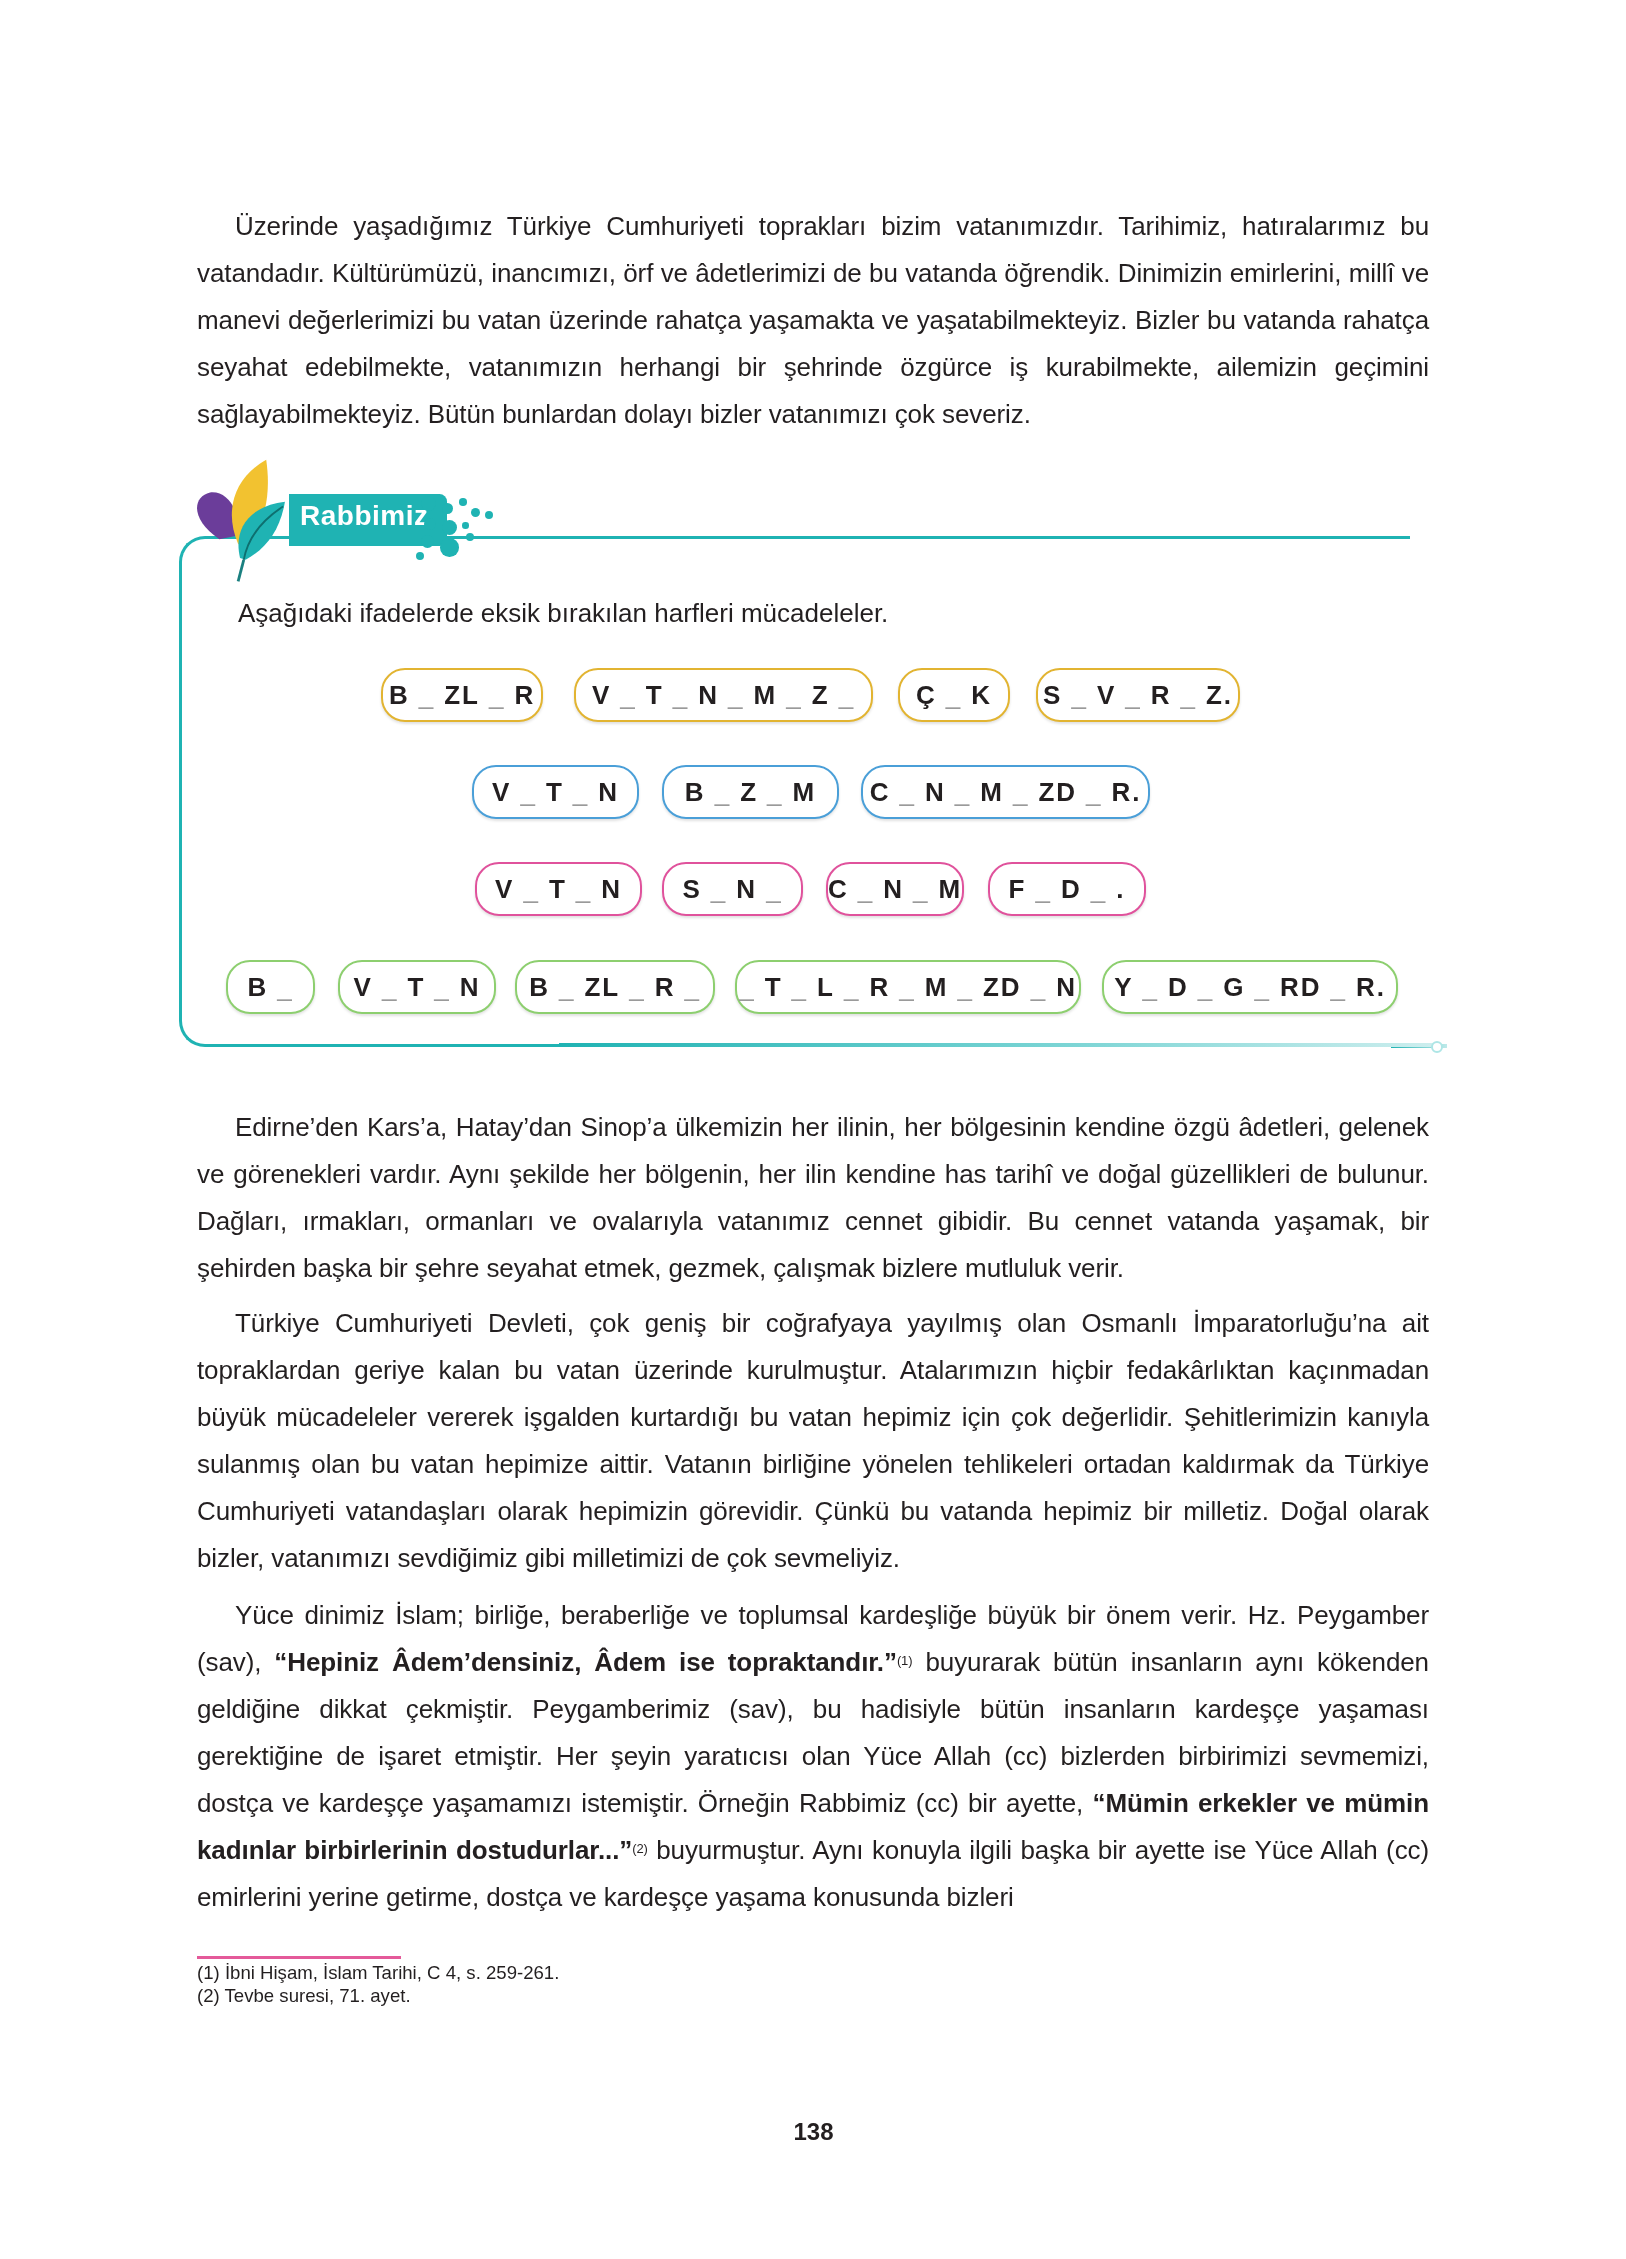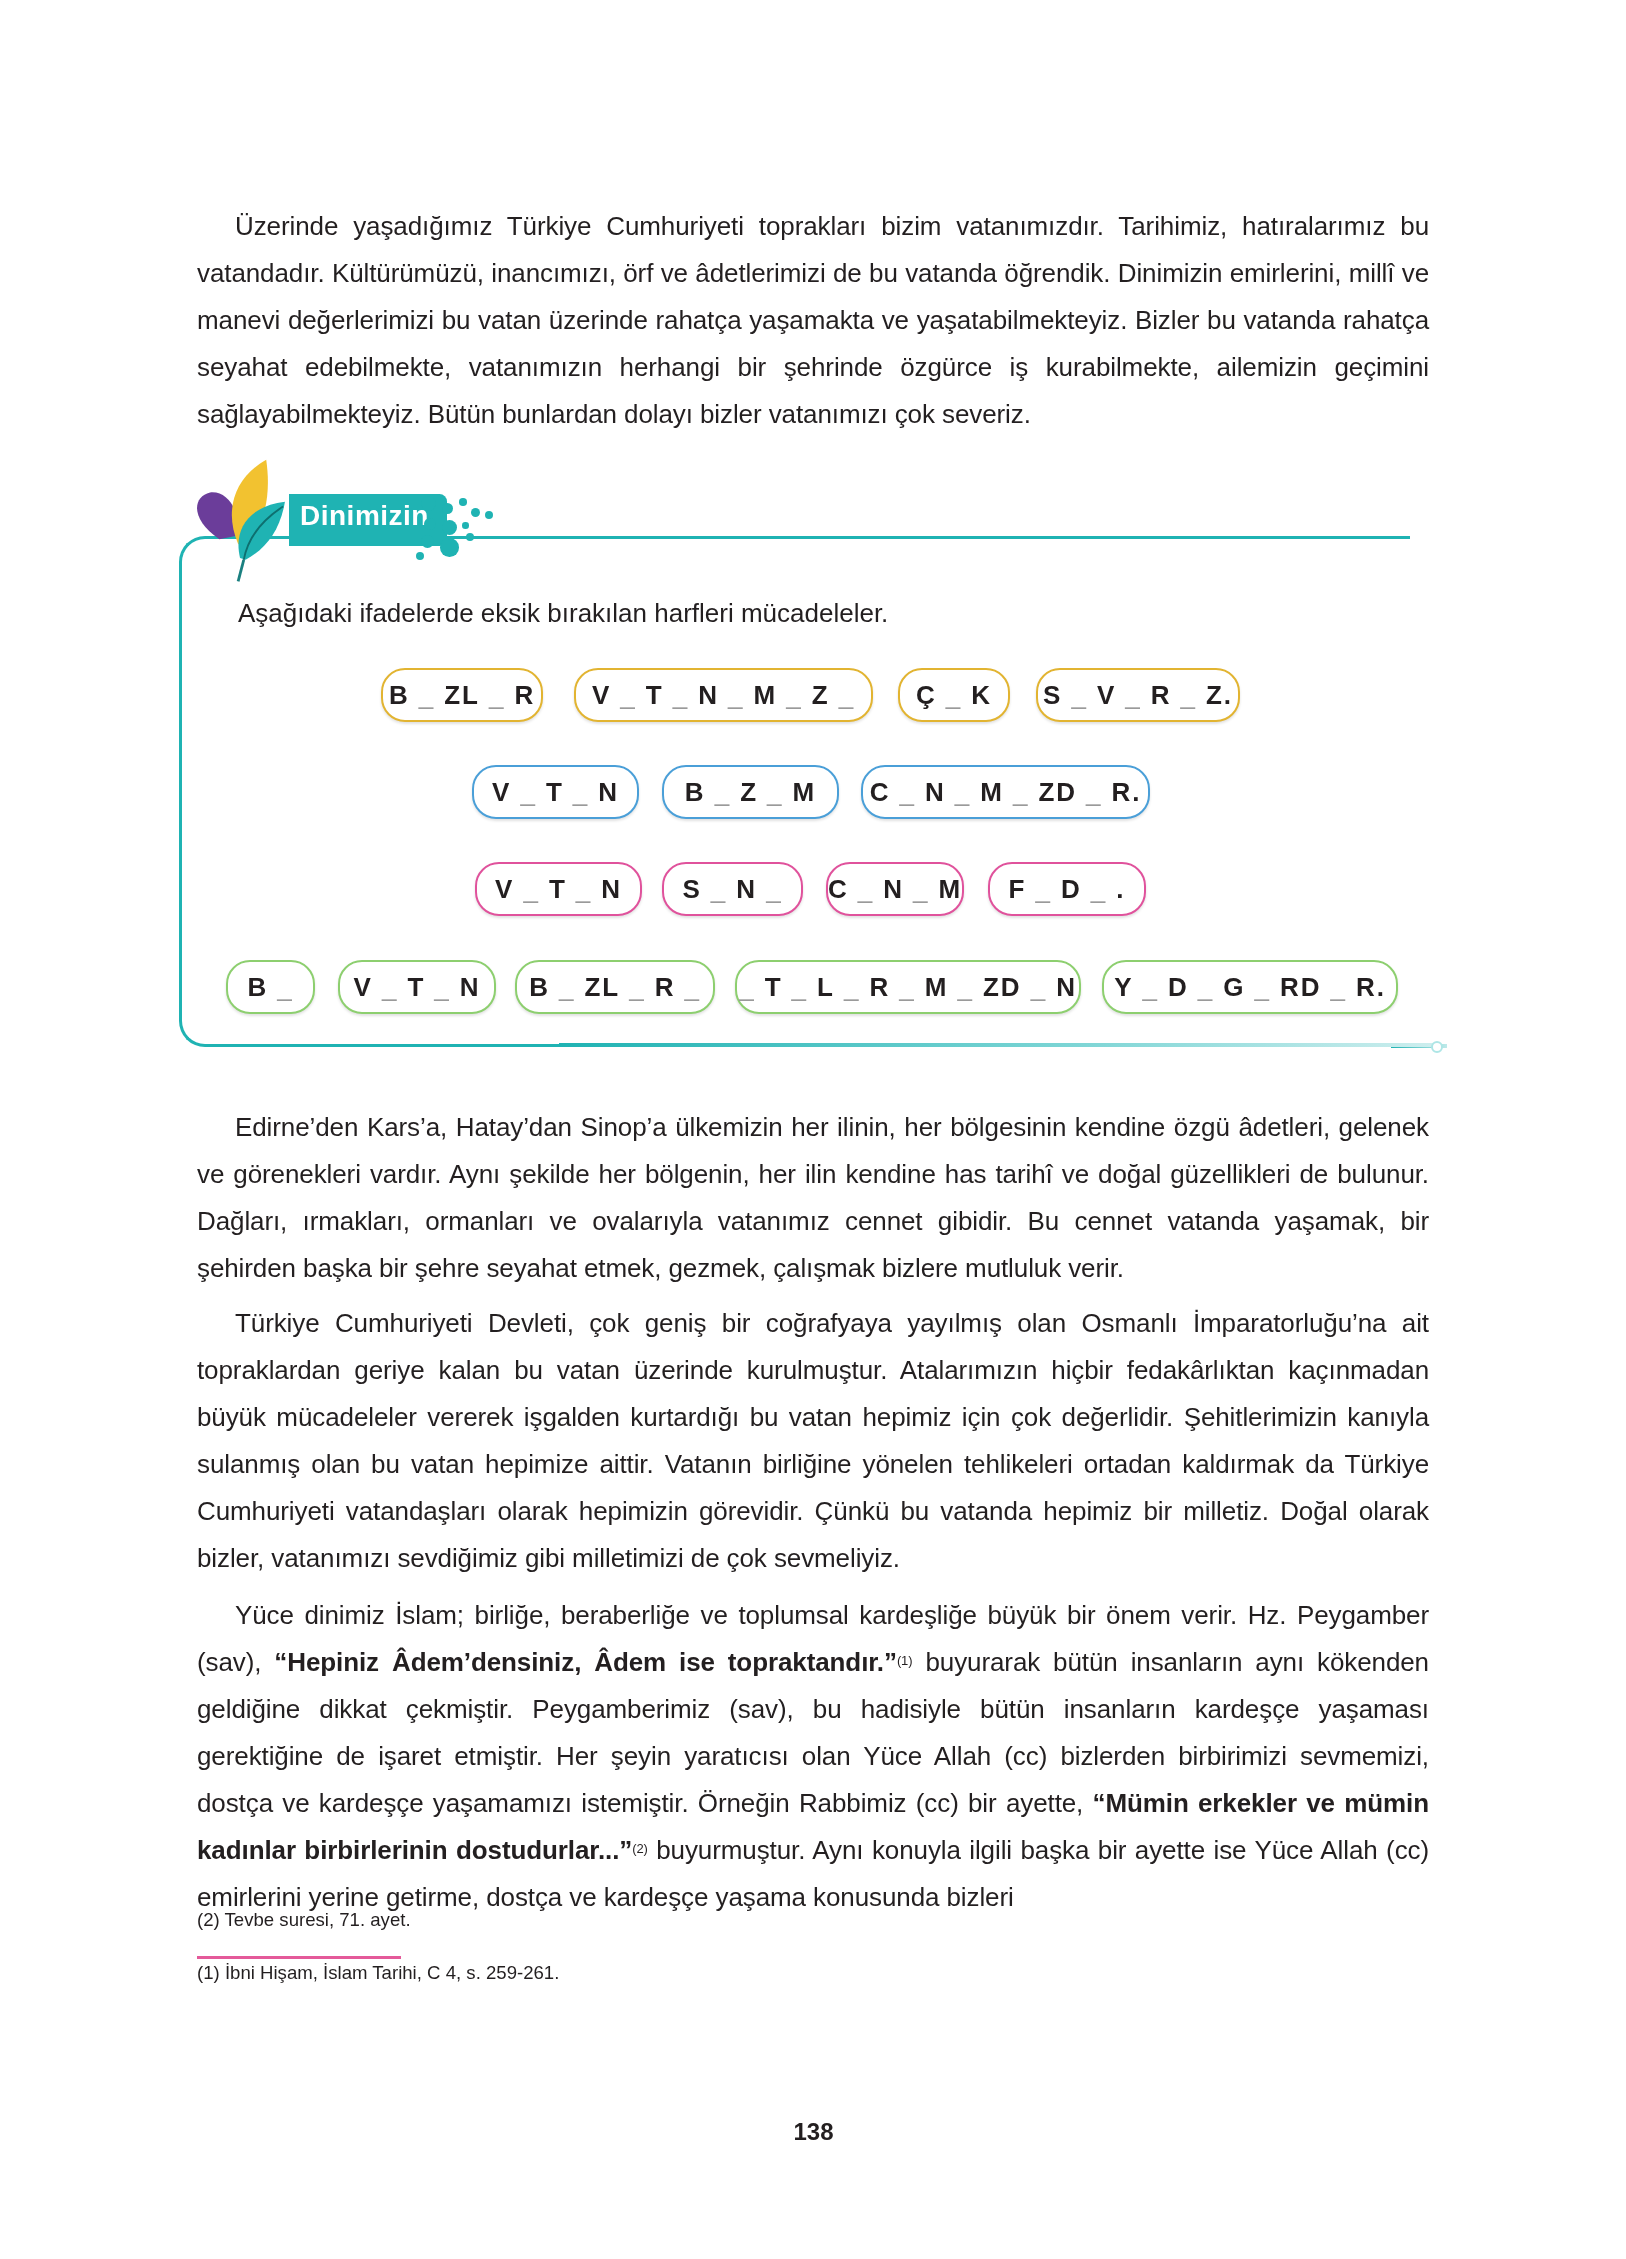--- a/index.html
+++ b/index.html
@@ -47,21 +47,21 @@
 
   <svg style="position:absolute;left:182px;top:455px;" width="131" height="131" viewBox="0 0 140 140">
     <path d="M40 90 C10 70 10 45 30 40 C50 38 60 60 65 85 Z" fill="#6b3d9a"></path>
     <path d="M60 95 C45 60 55 25 90 5 C95 40 90 70 70 100 Z" fill="#f2c230"></path>
     <path d="M62 110 C55 80 70 55 110 50 C105 80 90 100 68 112 Z" fill="#1fb3b3"></path>
     <path d="M66 112 C70 90 85 70 108 55" stroke="#0e6f6f" stroke-width="2" fill="none"></path>
     <path d="M66 112 L60 135" stroke="#1b8080" stroke-width="3"></path>
   </svg>
 
   <div class="banner"></div>
-  <div class="banner-text">Dinimizin</div>
+  <div class="banner-text">Rabbimiz</div>
 
   <div>
     <div class="bubble" style="left:421px;top:496px;width:15px;height:15px;"></div>
     <div class="bubble" style="left:442px;top:503px;width:11.2px;height:11.2px;"></div>
     <div class="bubble" style="left:459px;top:498px;width:7.5px;height:7.5px;"></div>
     <div class="bubble" style="left:471px;top:508px;width:9.3px;height:9.3px;"></div>
     <div class="bubble" style="left:485px;top:511px;width:8.4px;height:8.4px;"></div>
     <div class="bubble" style="left:424px;top:518px;width:12px;height:12px;"></div>
     <div class="bubble" style="left:442px;top:520px;width:15px;height:15px;"></div>
     <div class="bubble" style="left:462px;top:522px;width:6.5px;height:6.5px;"></div>
@@ -95,16 +95,16 @@
 </div>
 
 <p class="para" style="top:1104px;">Edirne’den Kars’a, Hatay’dan Sinop’a ülkemizin her ilinin, her bölgesinin kendine özgü âdetleri, gelenek ve görenekleri vardır. Aynı şekilde her bölgenin, her ilin kendine has tarihî ve doğal güzellikleri de bulunur. Dağları, ırmakları, ormanları ve ovalarıyla vatanımız cennet gibidir. Bu cennet vatanda yaşamak, bir şehirden başka bir şehre seyahat etmek, gezmek, çalışmak bizlere mutluluk verir.</p>
 
 <p class="para" style="top:1300px;">Türkiye Cumhuriyeti Devleti, çok geniş bir coğrafyaya yayılmış olan Osmanlı İmparatorluğu’na ait topraklardan geriye kalan bu vatan üzerinde kurulmuştur. Atalarımızın hiçbir fedakârlıktan kaçınmadan büyük mücadeleler vererek işgalden kurtardığı bu vatan hepimiz için çok değerlidir. Şehitlerimizin kanıyla sulanmış olan bu vatan hepimize aittir. Vatanın birliğine yönelen tehlikeleri ortadan kaldırmak da Türkiye Cumhuriyeti vatandaşları olarak hepimizin görevidir. Çünkü bu vatanda hepimiz bir milletiz. Doğal olarak bizler, vatanımızı sevdiğimiz gibi milletimizi de çok sevmeliyiz.</p>
 
 <p class="para" style="top:1592px;"><span>Yüce dinimiz İslam; birliğe, beraberliğe ve toplumsal kardeşliğe büyük bir önem verir. Hz. Peygamber (sav), </span><b>“Hepiniz Âdem’densiniz, Âdem ise topraktandır.”</b><sup>(1)</sup><span> buyurarak bütün insanların aynı kökenden geldiğine dikkat çekmiştir. Peygamberimiz (sav), bu hadisiyle bütün insanların kardeşçe yaşaması gerektiğine de işaret etmiştir. Her şeyin yaratıcısı olan Yüce Allah (cc) bizlerden birbirimizi sevmemizi, dostça ve kardeşçe yaşamamızı istemiştir. Örneğin Rabbimiz (cc) bir ayette, </span><b>“Mümin erkekler ve mümin kadınlar birbirlerinin dostudurlar...”</b><sup>(2)</sup><span> buyurmuştur. Aynı konuyla ilgili başka bir ayette ise Yüce Allah (cc) emirlerini yerine getirme, dostça ve kardeşçe yaşama konusunda bizleri</span></p>
 
 <div class="fn-line"></div>
 <div class="fn" style="top:1961px;">(1)  İbni Hişam, İslam Tarihi, C 4, s. 259-261.</div>
-<div class="fn" style="top:1908px;">(2)  Tevbe suresi, 71. ayet.</div>
+<div class="fn" style="top:1984px;">(2)  Tevbe suresi, 71. ayet.</div>
 
 <div class="pagenum">138</div>
 
 
 </body></html>

